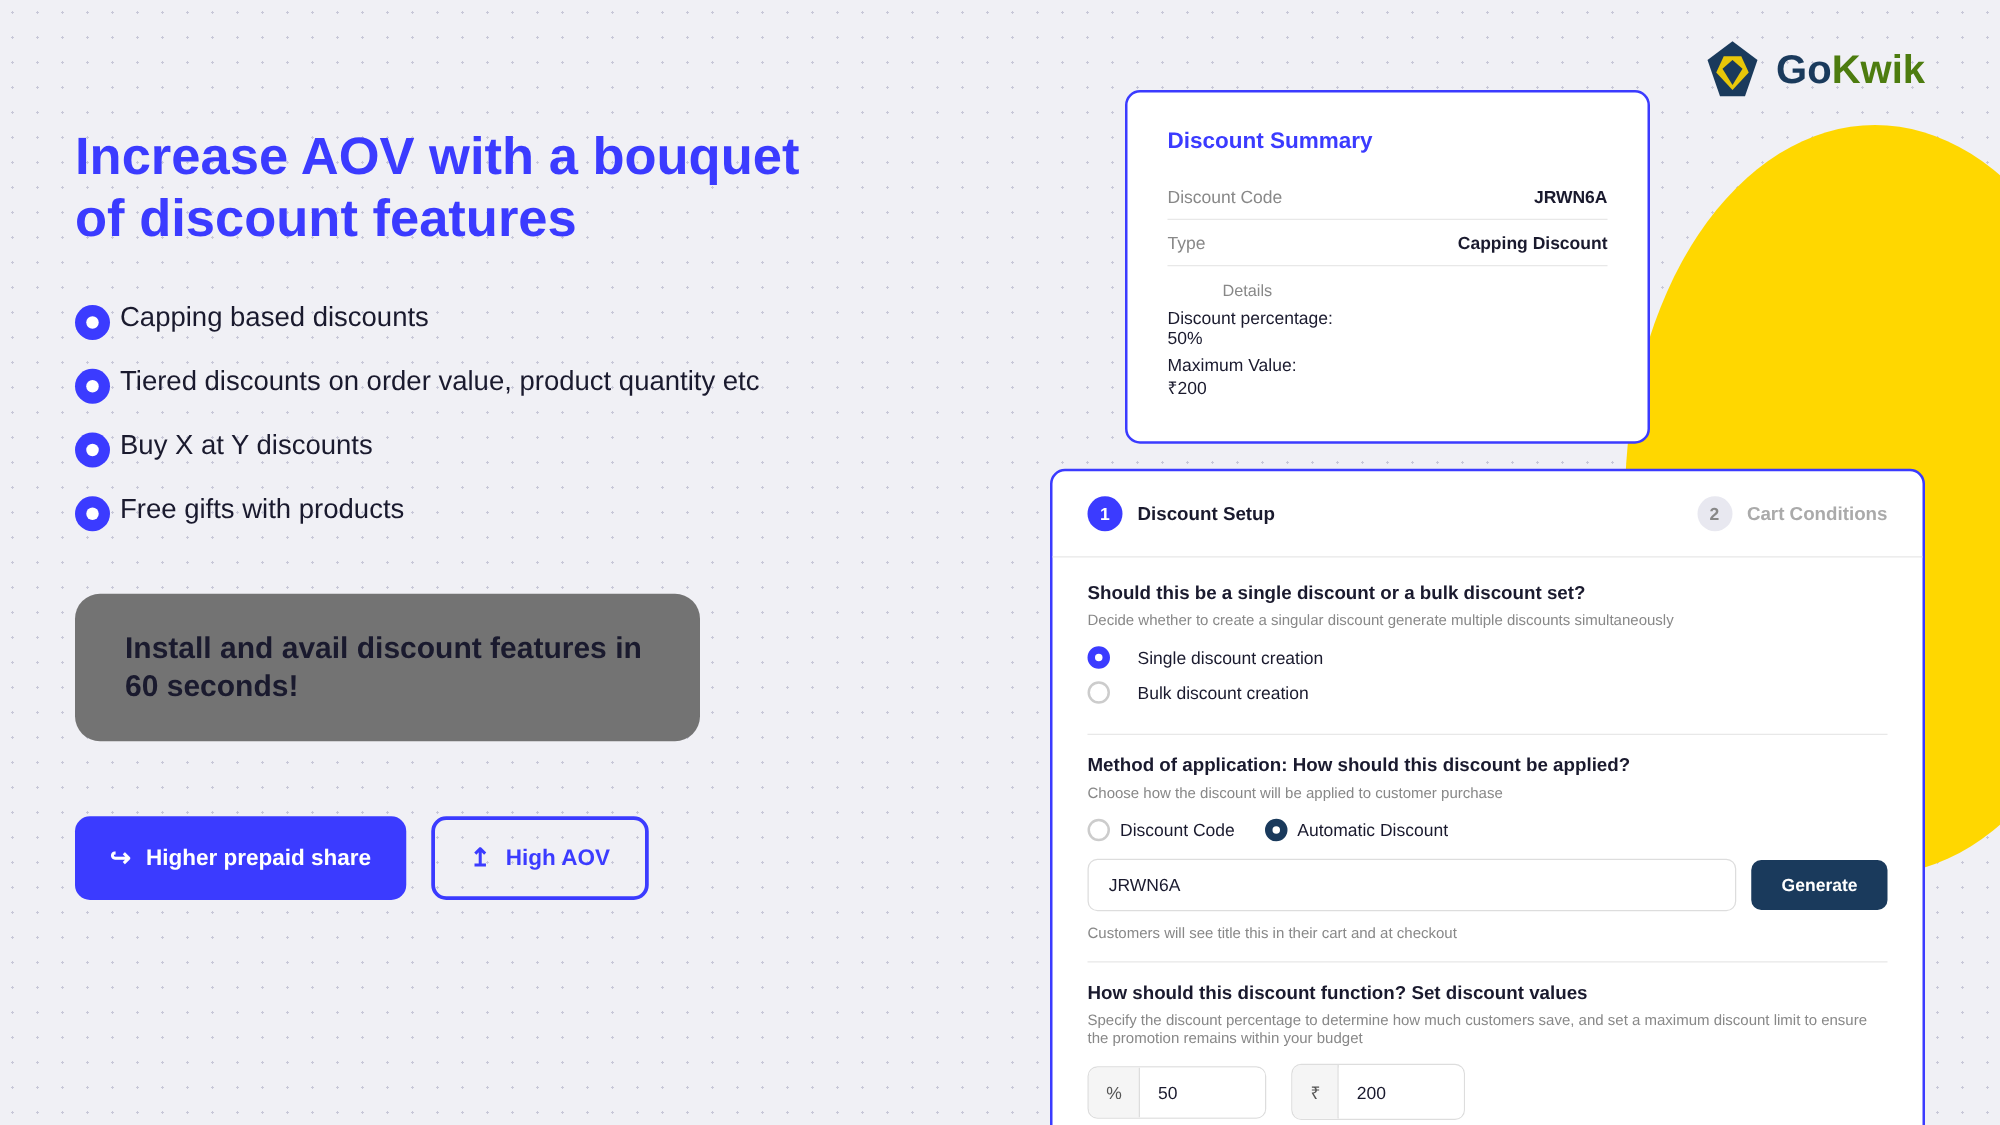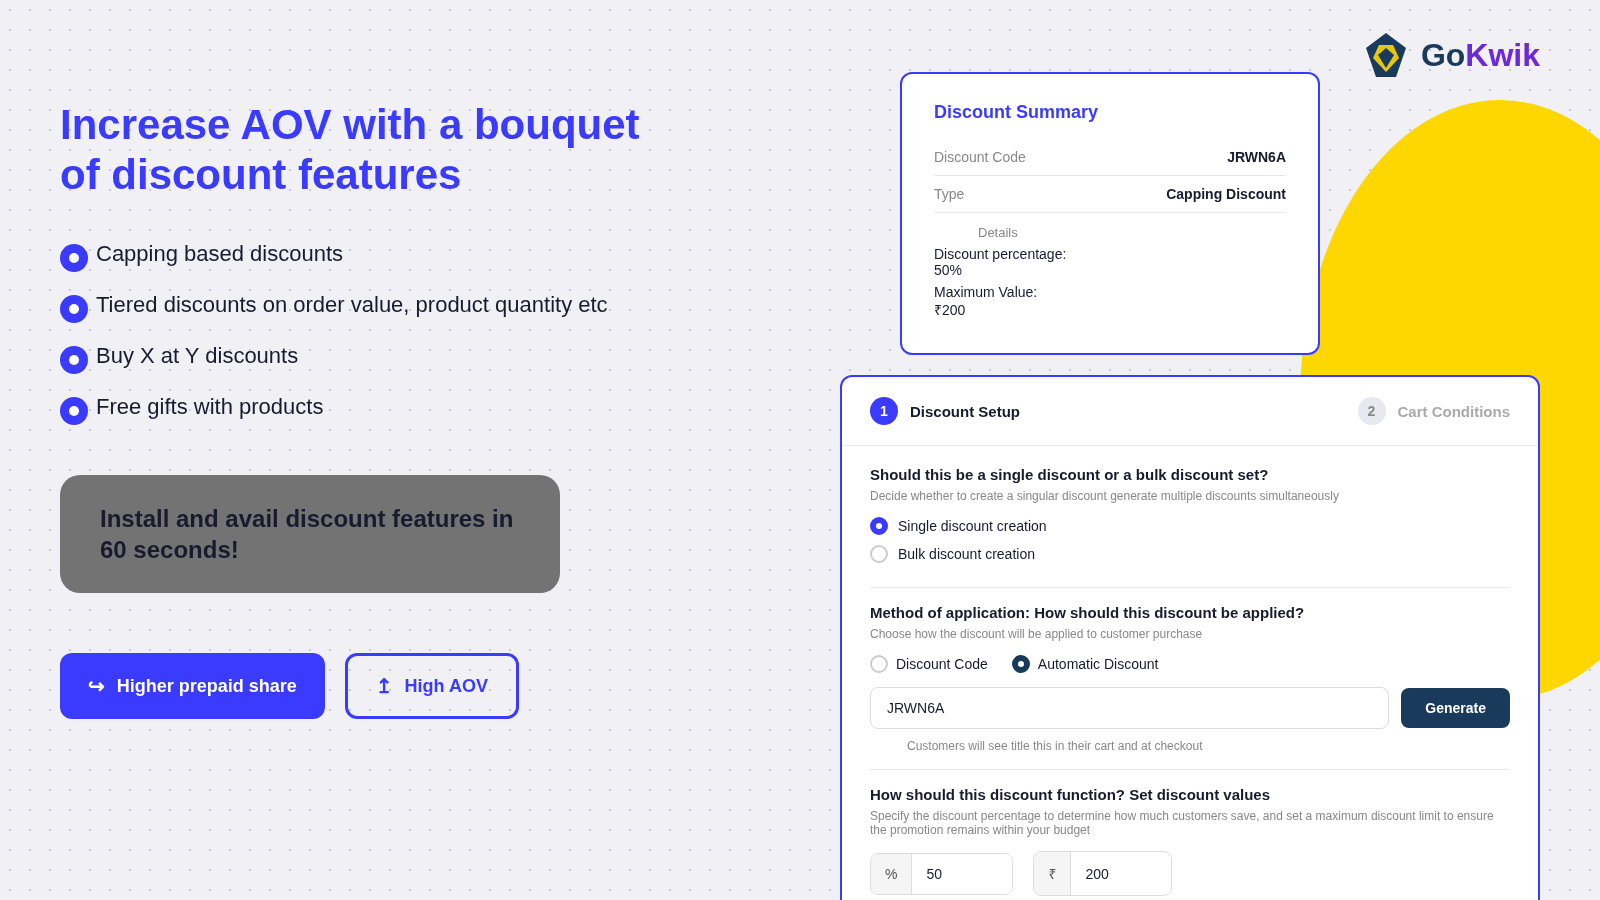--- a/index.html
+++ b/index.html
@@ -282,21 +282,21 @@
     .radio-group {
       display: flex;
       flex-direction: column;
       gap: 10px;
       margin-bottom: 24px;
     }
 
     .radio-option {
       display: flex;
       align-items: center;
-      gap: 10px;
+      gap: 22px;
       font-size: 14px;
       color: #1a1a2e;
       cursor: pointer;
     }
 
     .radio-dot {
       width: 18px;
       height: 18px;
       border-radius: 50%;
       border: 2px solid #3b3bff;
@@ -379,21 +379,20 @@
       font-size: 14px;
       font-weight: 600;
       cursor: pointer;
       text-align: right;
     }
 
     .hint-text {
       font-size: 12px;
       color: #888;
       margin-bottom: 16px;
-      margin-left: 37px;
     }
 
     .discount-values-row {
       display: flex;
       align-items: center;
       gap: 20px;
     }
 
     .value-input-wrap {
       display: flex;
@@ -432,21 +431,21 @@
 <div class="logo-area">
   <svg class="logo-diamond" viewBox="0 0 50 50" xmlns="http://www.w3.org/2000/svg">
 
     <polygon points="25,3 45,18 35,47 15,47 5,18" fill="#1a3a5c" transform="rotate(0,25,25)"></polygon>
 
     <polygon points="18,15 32,15 38,28 25,42 12,28" fill="#FFD700" opacity="0.9"></polygon>
 
     <polygon points="25,18 33,25 25,38 17,25" fill="#1a3a5c"></polygon>
   </svg>
   <div>
-    <span style="font-size:32px;font-weight:900;color:#1a3a5c;">Go</span><span style="font-size:32px;font-weight:900;color:#6d28d9;">Kwik</span>
+    <span style="font-size:32px;font-weight:900;color:#1a3a5c;">Go</span><span style="font-size:32px;font-weight:900;color:#4d7c0f;">Kwik</span>
   </div>
 </div>
 
 <div class="left-section">
   <h1 class="main-heading">
     <span>Increase AOV with a bouquet</span><br>
     <span>of discount features</span>
   </h1>
 
   <ul class="feature-list">

